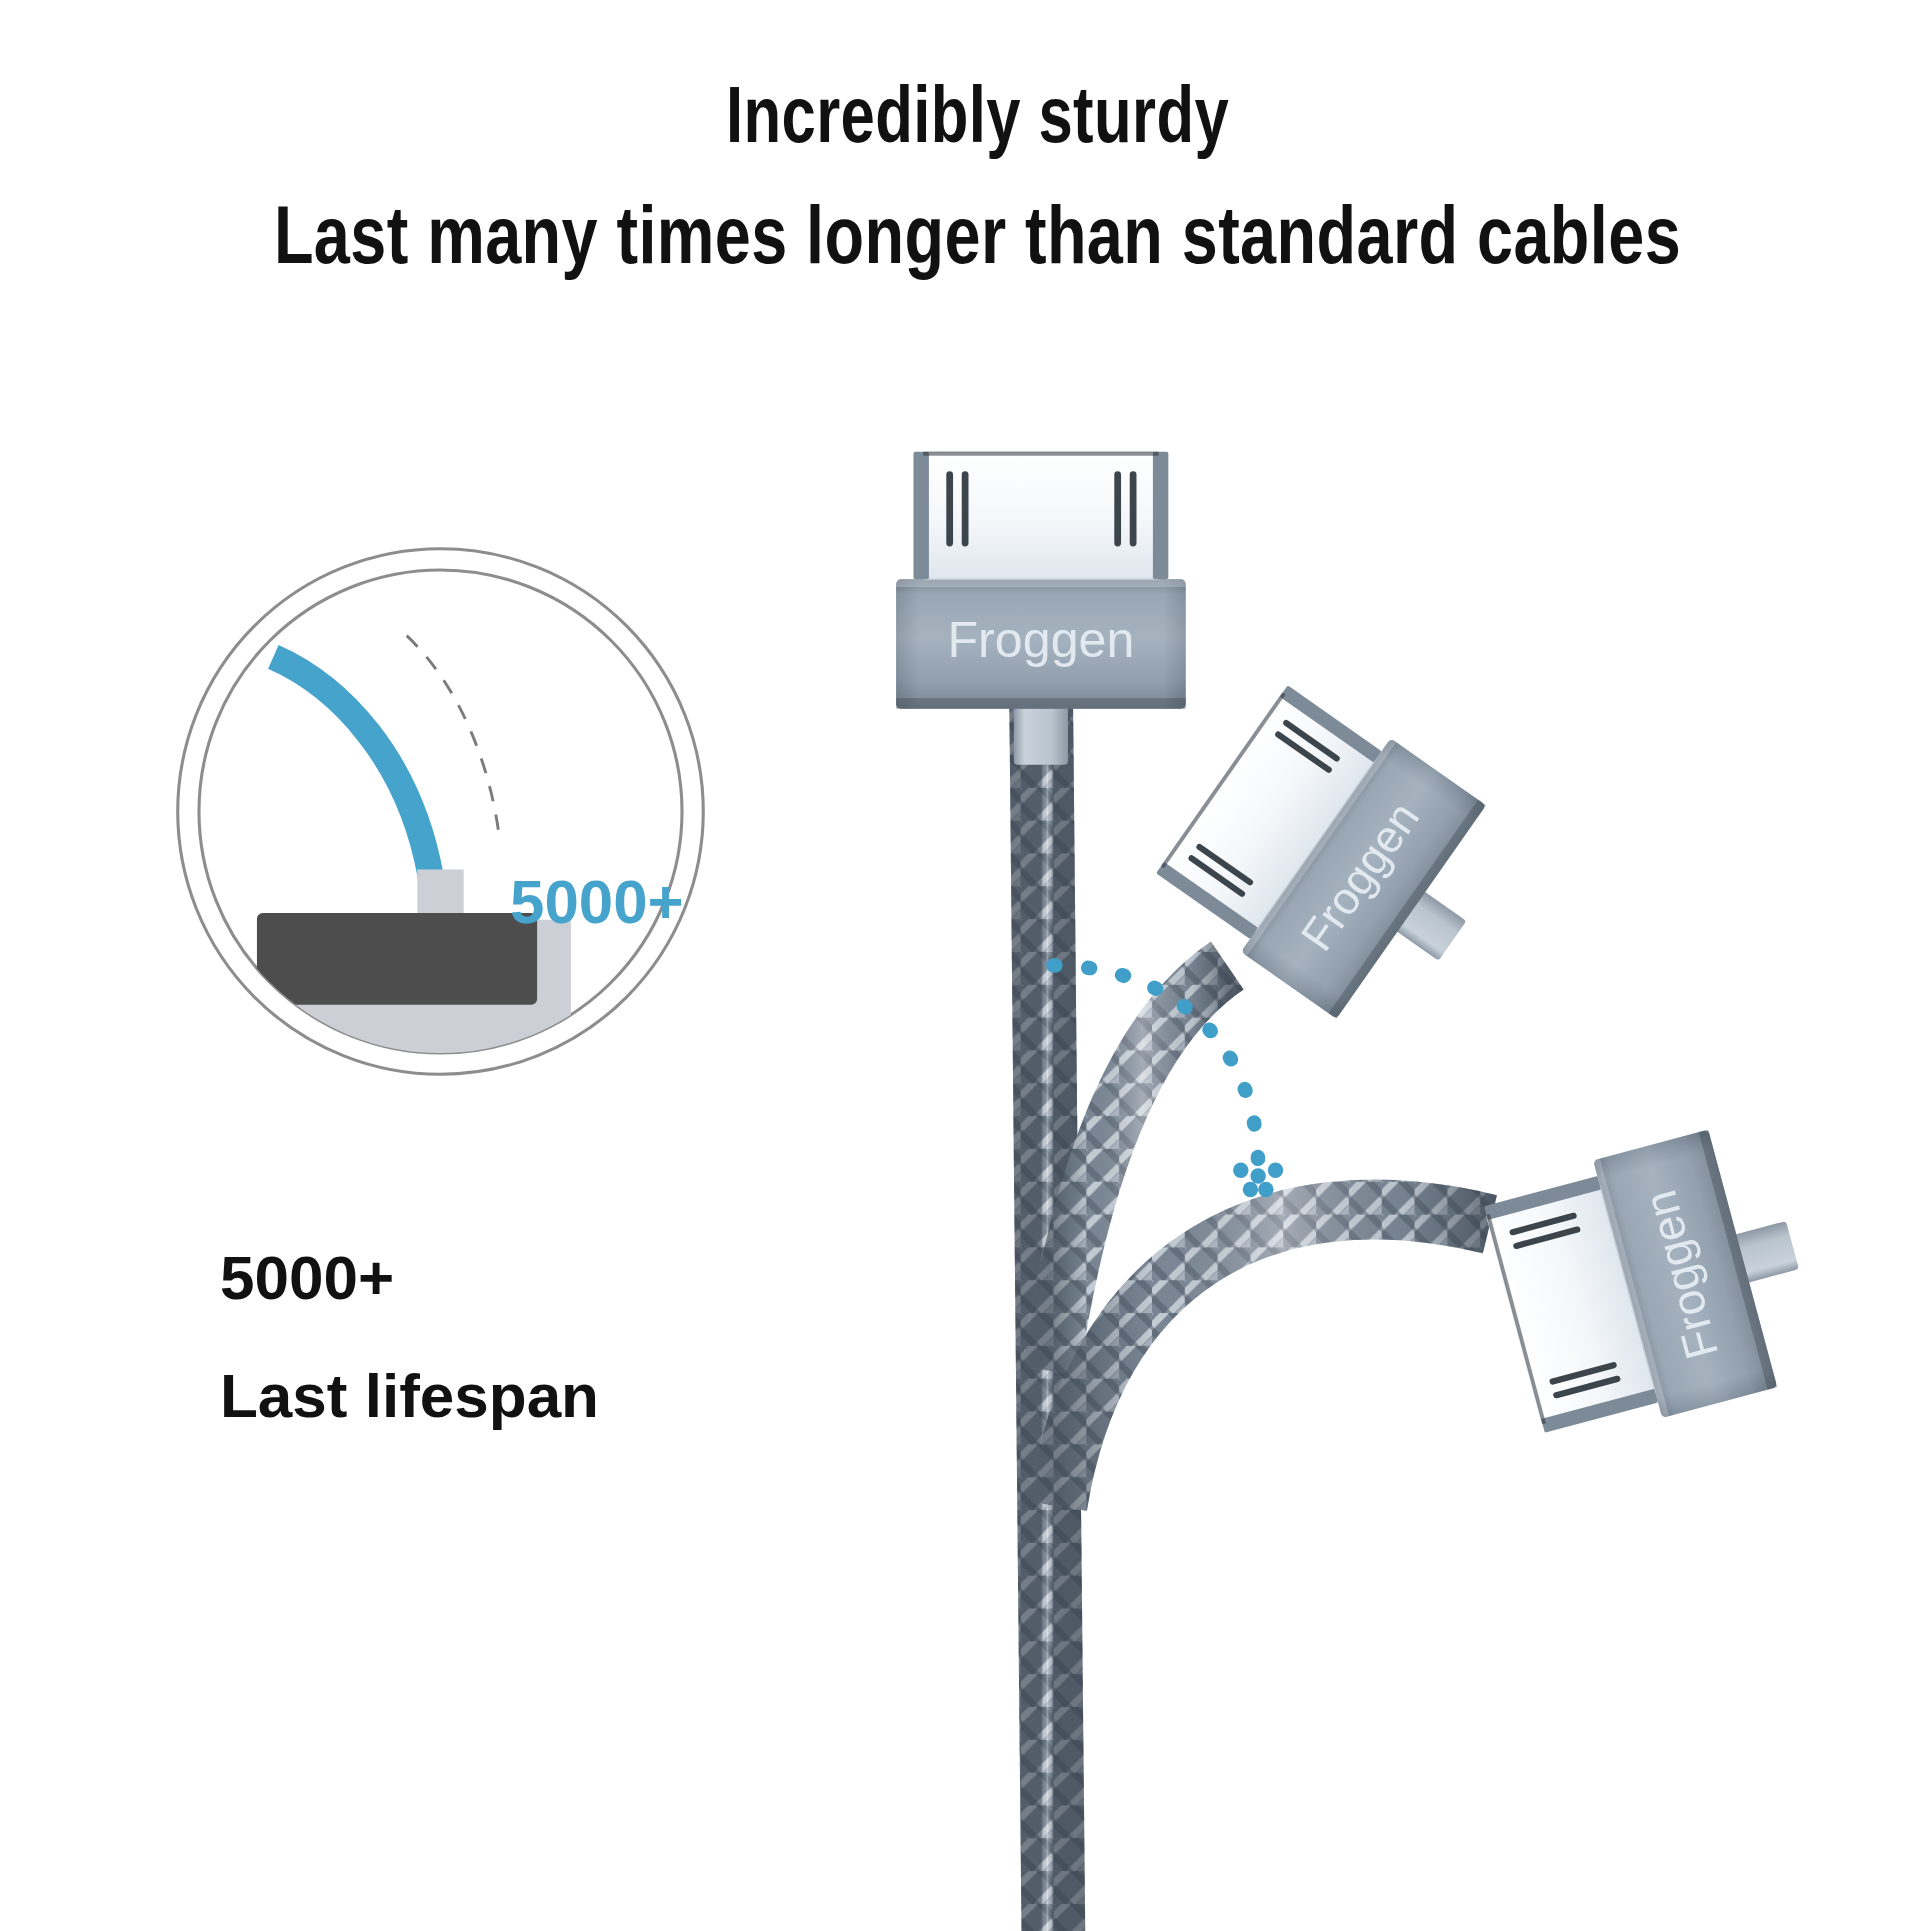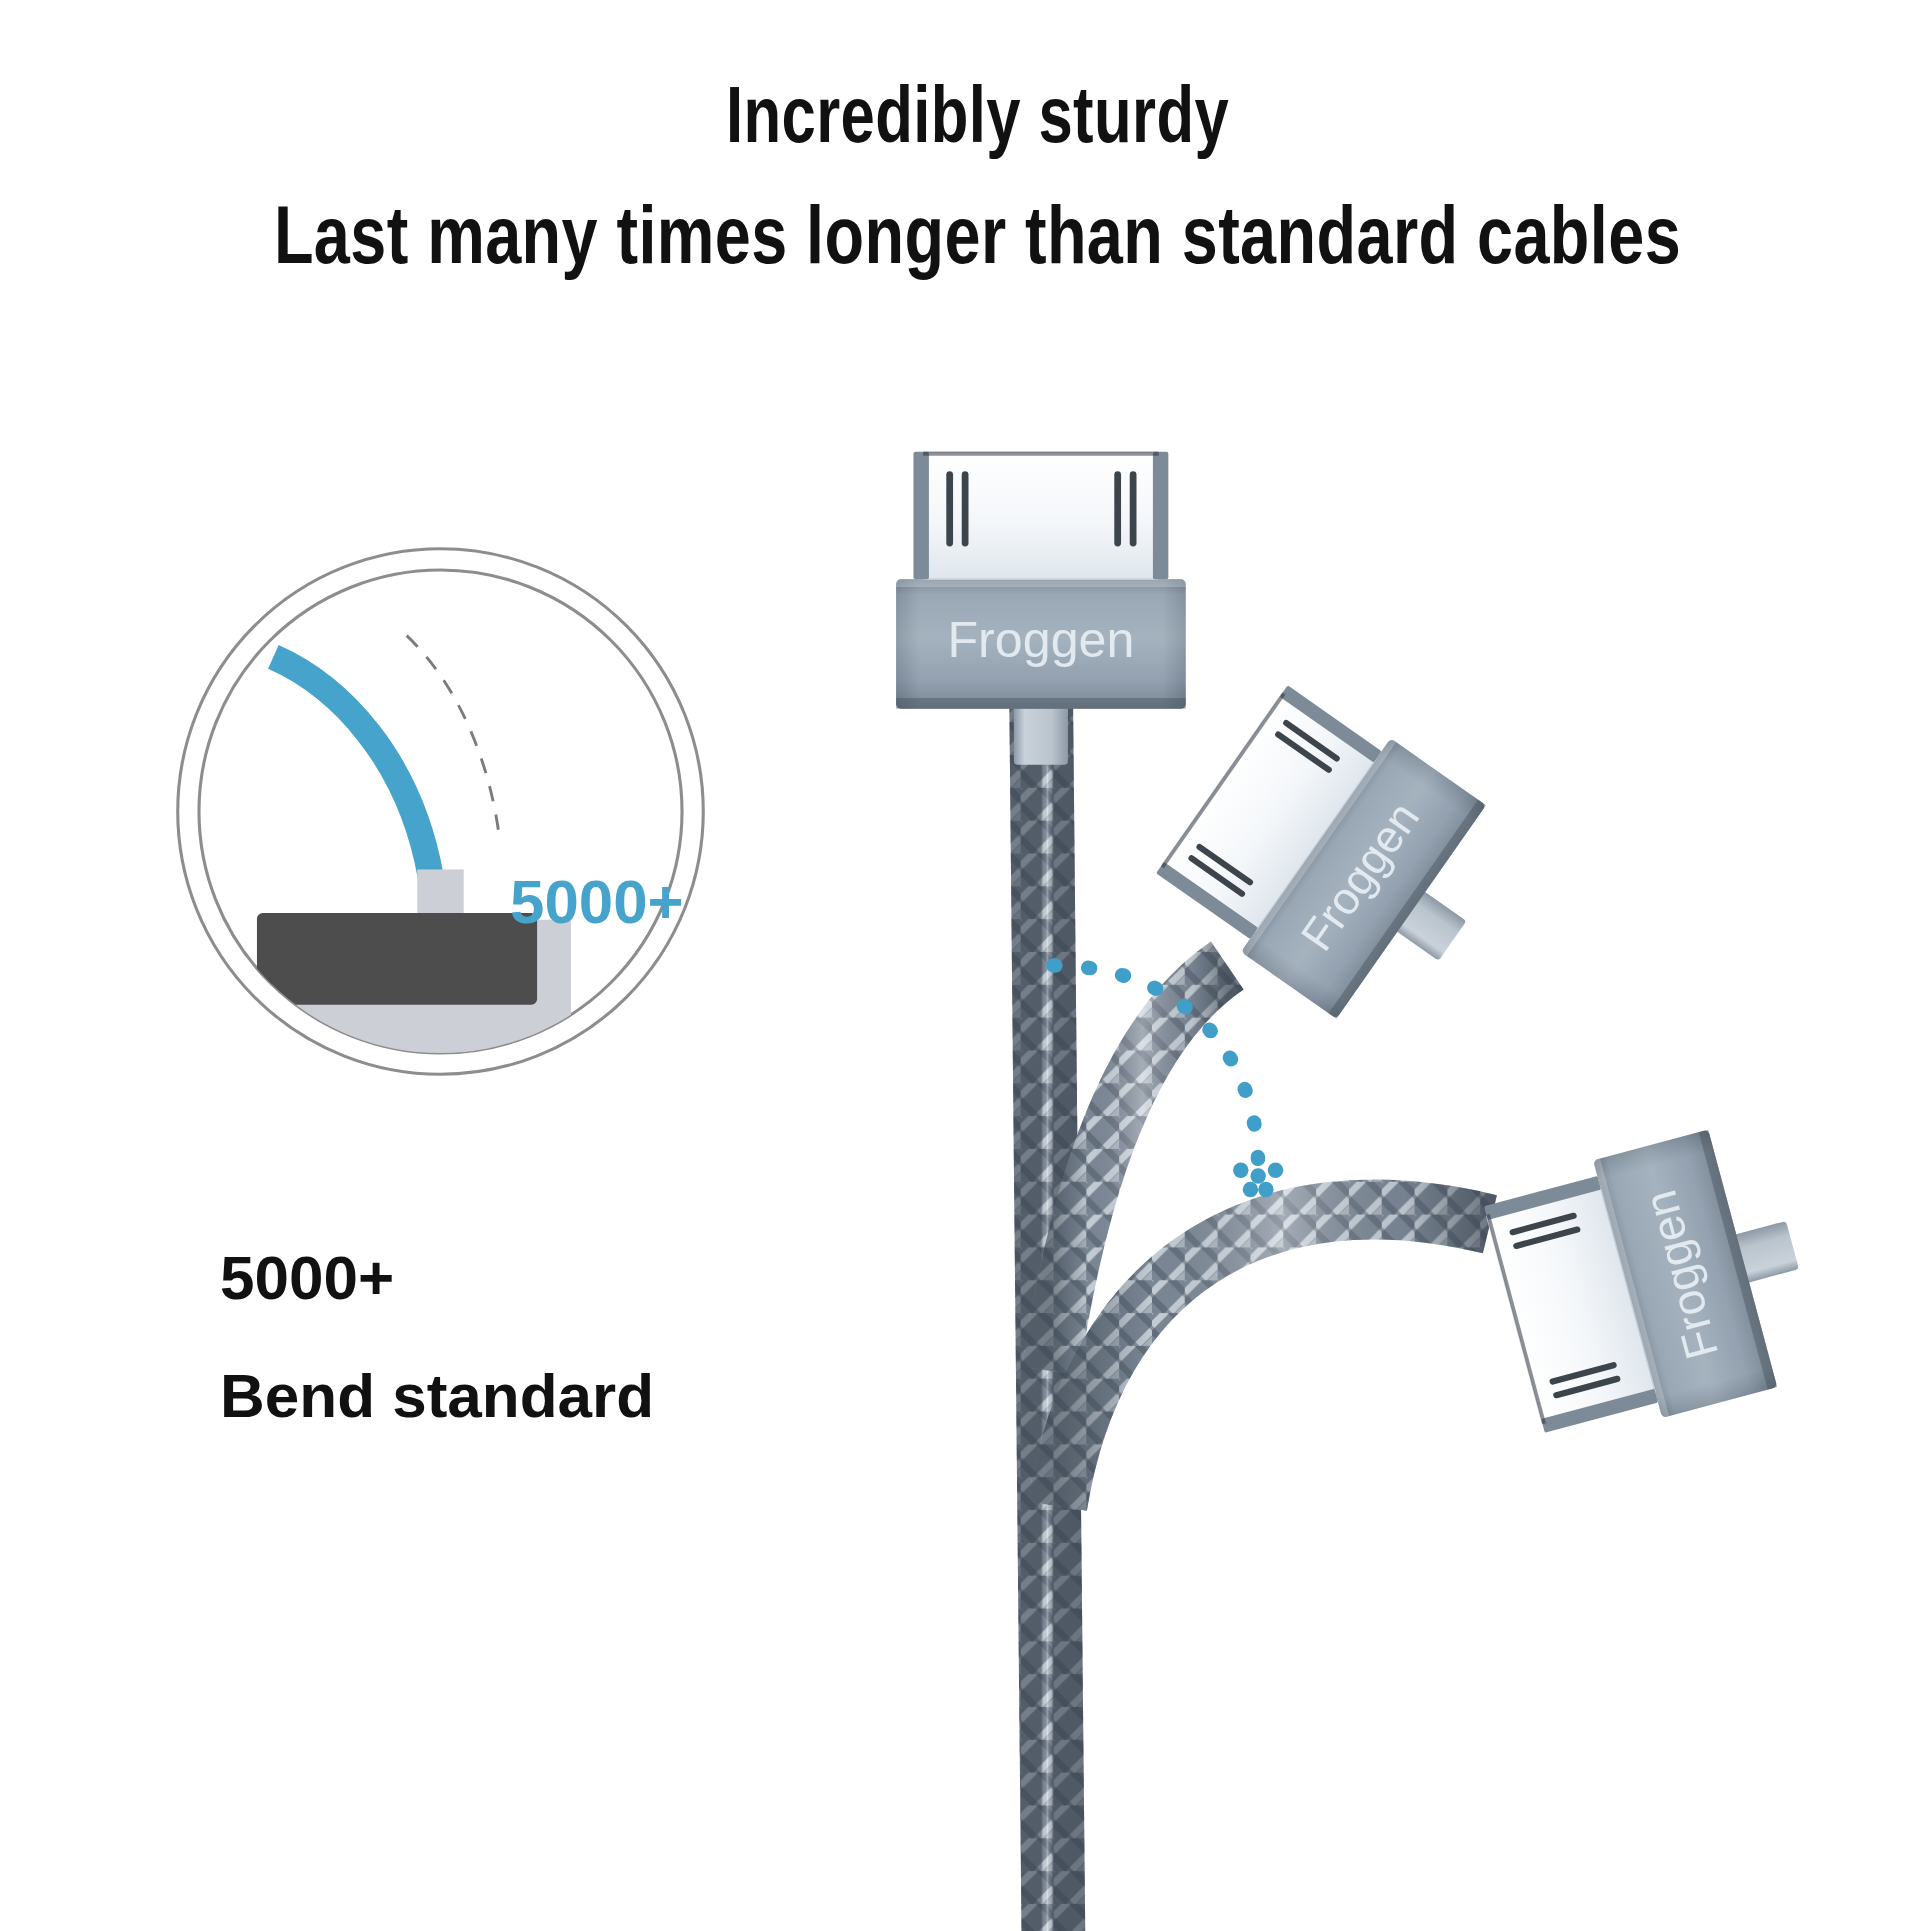--- a/index.html
+++ b/index.html
@@ -82,21 +82,21 @@
 
         <rect x="90" y="385" width="290" height="95" rx="6" ry="6" fill="#4d4d4d"></rect>
       </g>
 
       <text x="352" y="395" font-family="Liberation Sans, sans-serif" font-size="64" font-weight="bold" fill="#45a3cc" id="svg-bend-count">5000+</text>
     </svg>
   </div>
 
   <div class="badge-caption">
     <span class="cap-line">5000+</span>
-    <span class="cap-line second">Bend standard</span>
+    <span class="cap-line second">Last lifespan</span>
   </div>
 
   <div class="product">
     <svg width="1931" height="1931" viewBox="0 0 2000 2000" xmlns="http://www.w3.org/2000/svg">
       <defs>
 
         <pattern id="braid" width="34" height="34" patternUnits="userSpaceOnUse" patternTransform="rotate(0)">
           <rect width="34" height="34" fill="#7e8a98"></rect>
           <path d="M -4 12 L 12 -4 L 22 -4 L -4 22 Z" fill="#d8dfe6" opacity="0.85"></path>
           <path d="M 13 34 L 34 13 L 34 23 L 23 34 Z" fill="#d8dfe6" opacity="0.85"></path>

